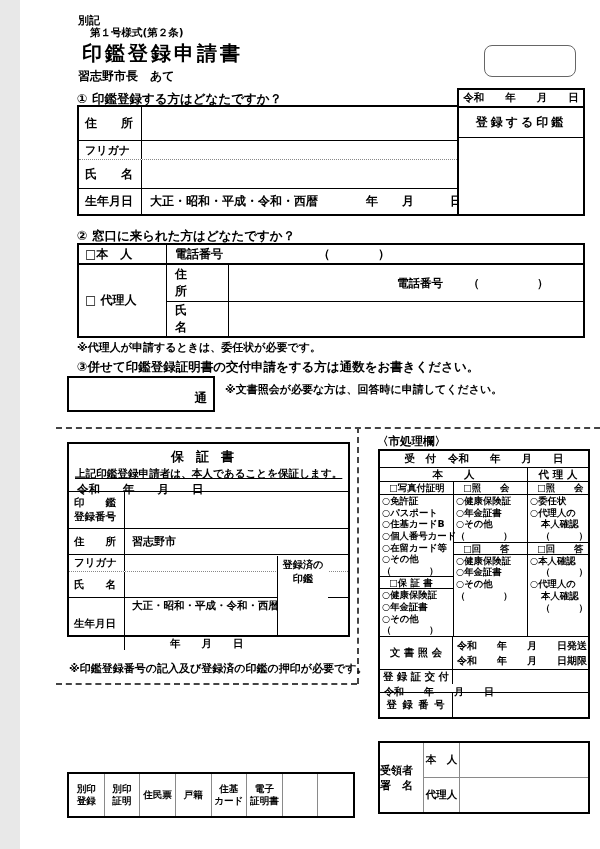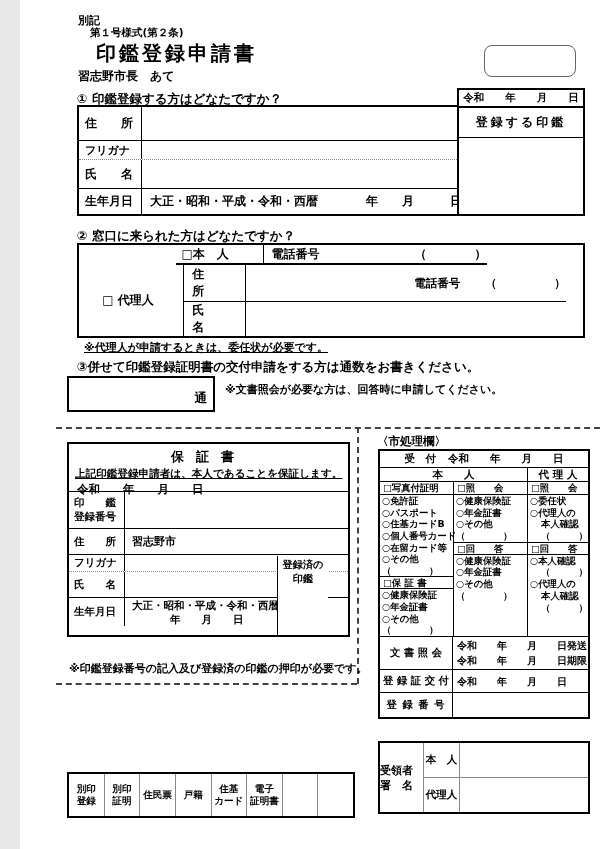--- a/index.html
+++ b/index.html
@@ -7,21 +7,21 @@
   #page {
     position:relative; width:600px; height:849px; background:#ffffff;
     font-family:"DejaVu Sans","Liberation Sans",sans-serif; color:#000;
     font-weight:bold; overflow:hidden;margin-left:20px;
   }
   .abs { position:absolute; }
 
   
   .bekki   { left:58px; top:13px;  font-size:11px; }
   .formno  { left:70px; top:26px;  font-size:10.5px; }
-  .title   { left:76px; top:40px;  font-size:20px; letter-spacing:3px; }
+  .title   { left:62px; top:40px;  font-size:20px; letter-spacing:3px; }
   .addressee{ left:58px; top:68px; font-size:12px; }
   .stampbox{ left:464px; top:45px; width:92px; height:32px;
              border:1.5px solid #666; border-radius:8px; }
 
   
   .h-sec  { font-size:12.5px; }
   .note   { font-size:11px; }
 
   
   .s1-wrap { left:57px; top:88px; width:508px; height:128px; }
@@ -35,21 +35,21 @@
   .cellval { flex:1; display:flex; align-items:center; padding-left:8px; font-size:12px; }
   .s1-right{ position:absolute; right:0; top:0; width:128px; height:128px;
              border:2px solid #000; background:#fff; }
   .s1-date { height:18px; border-bottom:2px solid #000; display:flex; align-items:center;
              justify-content:center; font-size:10.5px; }
   .s1-seal { height:30px; border-bottom:1px solid #000; display:flex; align-items:center;
              justify-content:center; font-size:12px; letter-spacing:3px; }
 
   
   .s2-table{ left:57px; top:243px; width:508px; height:95px; border:2px solid #000;
-             display:flex; flex-direction:column;align-items:center; }
+             display:flex; flex-direction:column; }
   .s2-r1 { height:28px; border-bottom:2px solid #000; display:flex; }
   .s2-r2 { flex:1; display:flex; }
   .s2-lab{ width:88px; border-right:1px solid #000; display:flex; align-items:center;
            padding-left:6px; font-size:12px; flex:none; }
   .s2-inner { flex:1; display:flex; flex-direction:column; }
   .s2-addr { height:37px; border-bottom:1px solid #000; display:flex; }
   .s2-name { flex:1; display:flex; }
   .lab2 { width:62px; border-right:1px solid #000; display:flex; align-items:center;
           justify-content:space-between; padding:0 8px; font-size:12px; flex:none; }
 
@@ -89,26 +89,26 @@
   .p-pers .c1 { width:148px; border-right:1px solid #000; text-align:center; }
   .p-pers .c2 { flex:1; text-align:center; }
   .p-cols { height:154px; display:flex; }
   .pc-col { display:flex; flex-direction:column; }
   .pc-col.w1 { width:74px; border-right:1px solid #000; }
   .pc-col.w2 { width:74px; border-right:1px solid #000; }
   .pc-col.w3 { flex:1; }
   .pc-item { height:11.7px; line-height:11.6px; font-size:9.4px; padding-left:2px;
              white-space:nowrap; }
   .pc-item.head { height:13px; line-height:12px; border-top:1px solid #000;
-                  border-bottom:1px solid #000; padding-left:3px; }
+                  border-bottom:1px solid #000; padding-left:9px; }
   .pc-col .pc-item.head:first-child { border-top:none; }
   .pc-item.indent { padding-left:13px; }
   .p-drow { display:flex; border-top:1px solid #000; }
   .p-doc  { height:33px; }
-  .p-iss  { height:23px; }
+  .p-iss  { height:23px;flex-direction:column; }
   .p-reg  { flex:1; }
   .p-dlab { width:73px; border-right:1px solid #000; display:flex; align-items:center;
             justify-content:center; font-size:10.3px; text-align:center; flex:none; }
   .p-dval { flex:1; display:flex; flex-direction:column; justify-content:center;
             padding-left:4px; font-size:10px; line-height:15px; white-space:nowrap; }
 
   
   .rc-box { left:358px; top:741px; width:212px; height:73px; border:2px solid #000; display:flex; }
   .rc-lab { width:44px; border-right:1px solid #8a8a8a; display:flex; flex-direction:column;
             justify-content:center; font-size:11px; line-height:15px; flex:none; }
@@ -187,21 +187,21 @@
             <span style="margin-left:25px;font-size:11.5px;">（　　　　　）</span>
           </div>
         </div>
         <div class="s2-name">
           <div class="lab2">氏　　名</div>
           <div class="cellval"></div>
         </div>
       </div>
     </div>
   </div>
-  <div class="abs note" style="left:64px;top:340px;text-decoration:underline;">※代理人が申請するときは、委任状が必要です。</div>
+  <div class="abs note" style="left:57px;top:340px;">※代理人が申請するときは、委任状が必要です。</div>
 
   <div class="abs h-sec" style="left:57px;top:359px;">③併せて印鑑登録証明書の交付申請をする方は通数をお書きください。</div>
   <div class="abs s3-box">
     <div class="s3-unit">通</div>
   </div>
   <div class="abs note" style="left:205px;top:382px;">※文書照会が必要な方は、回答時に申請してください。</div>
 
   <div class="abs dash-h1"></div>
   <div class="abs dash-v"></div>
   <div class="abs dash-h2"></div>
@@ -226,21 +226,21 @@
     <div class="g-row dotted" style="height:17px;">
       <div class="g-lab">フリガナ</div>
       <div class="g-val"></div>
     </div>
     <div class="g-row" style="height:26px;">
       <div class="g-lab">氏　　名</div>
       <div class="g-val"></div>
     </div>
     <div class="g-row last" style="flex:1;">
       <div class="g-lab">生年月日</div>
-      <div class="g-val" style="font-size:10.5px;line-height:14px;">
+      <div class="g-val" style="font-size:10.5px;line-height:14px;gap:24px;">
         <span>大正・昭和・平成・令和・西暦</span>
         <span style="padding-left:38px;">年　　月　　日</span>
       </div>
     </div>
     <div class="g-seal">
       <span>登録済の印鑑</span>
     </div>
   </div>
   <div class="abs note" style="left:49px;top:661px;">※印鑑登録番号の記入及び登録済の印鑑の押印が必要です。</div>
 

